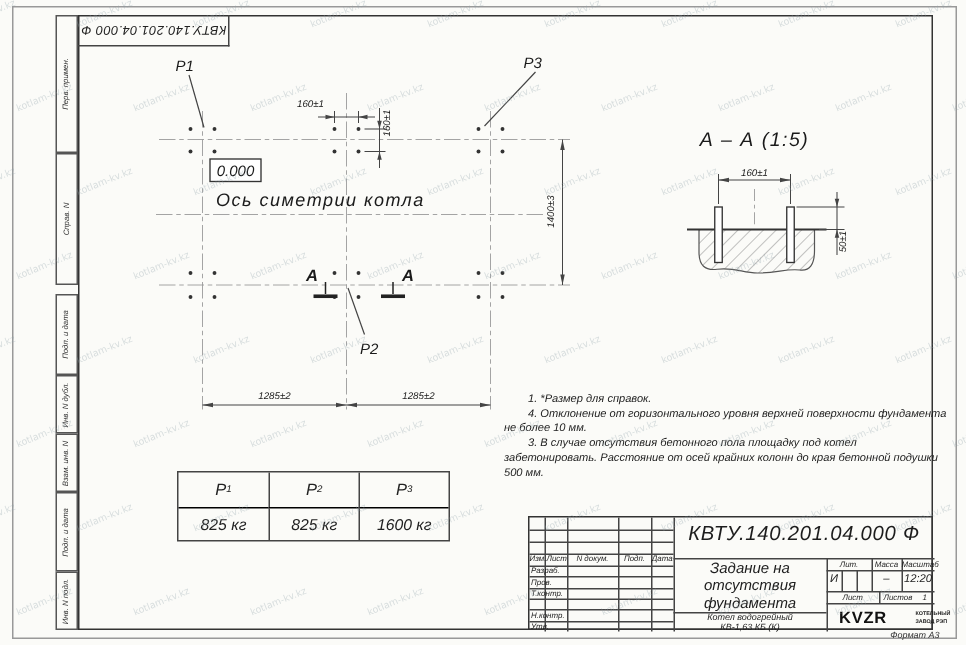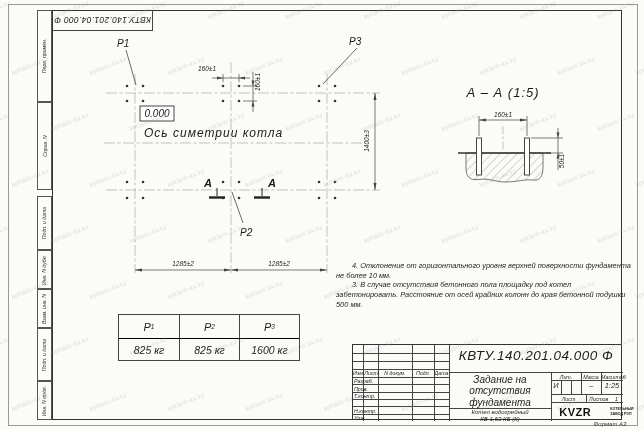--- a/index.html
+++ b/index.html
@@ -205,20 +205,21 @@
         <path d="M558,128 V170"></path>
         <polygon points="558,138 556.5,132.5 559.5,132.5" fill="#444" stroke="none"></polygon>
         <polygon points="558,153 556.5,158.5 559.5,158.5" fill="#444" stroke="none"></polygon>
       </g>
       <text class="dim" x="503" y="117" text-anchor="middle">160±1</text>
       <text class="dim" x="564" y="161" text-anchor="middle" transform="rotate(-90 564 161)">50±1</text>
     </g>
   </svg>
 
   <div class="notes">
+    <p>1. *Размер для справок.</p>
     <p>4. Отклонение от горизонтального уровня верхней поверхности фундамента не более 10 мм.</p>
     <p>3. В случае отсутствия бетонного пола площадку под котел забетонировать. Расстояние от осей крайних колонн до края бетонной подушки 500 мм.</p>
   </div>
 
   <div class="loads-table">
     <div class="c hdr">
         <span>P</span>
         <sub>1</sub>
       </div>
     <div class="c hdr bl">
@@ -277,21 +278,21 @@
     <div class="tb-title">Задание на отсутствия фундамента</div>
     <div class="tb-product">
       <div>Котел водогрейный</div>
       <div>КВ-1,63 КБ (К)</div>
     </div>
     <div class="t tc" style="left:198px;top:28.5px;width:30px;">Лит.</div>
     <div class="t tc" style="left:228px;top:28.5px;width:20px;">Масса</div>
     <div class="t tc" style="left:248px;top:28.5px;width:22px;">Масштаб</div>
     <div class="t tc" style="left:198px;top:38px;width:10px;font-size:7.5px;">И</div>
     <div class="t tc" style="left:228px;top:38px;width:20px;font-size:7.5px;">–</div>
-    <div class="t tc" style="left:248px;top:38px;width:22px;font-size:7.5px;">1:25</div>
+    <div class="t tc" style="left:248px;top:38px;width:22px;font-size:7.5px;">12:20</div>
     <div class="t tc" style="left:198px;top:50.5px;width:35px;">Лист</div>
     <div class="t" style="left:236px;top:50.5px;">Листов</div>
     <div class="t" style="left:262px;top:50.5px;">1</div>
 
     <div class="company">
       <svg width="13" height="13" viewBox="0 0 13 13">
         <rect width="13" height="13" rx="1.5" fill="#111"></rect>
         <path d="M3.4,2.6 q1.6,1.9 0,3.8 q-1.6,1.9 0,3.8 M6.5,2.6 q1.6,1.9 0,3.8 q-1.6,1.9 0,3.8 M9.6,2.6 q1.6,1.9 0,3.8 q-1.6,1.9 0,3.8" stroke="#fff" stroke-width="1" fill="none"></path>
       </svg>
       <span class="kvzr-word">KVZR</span>

